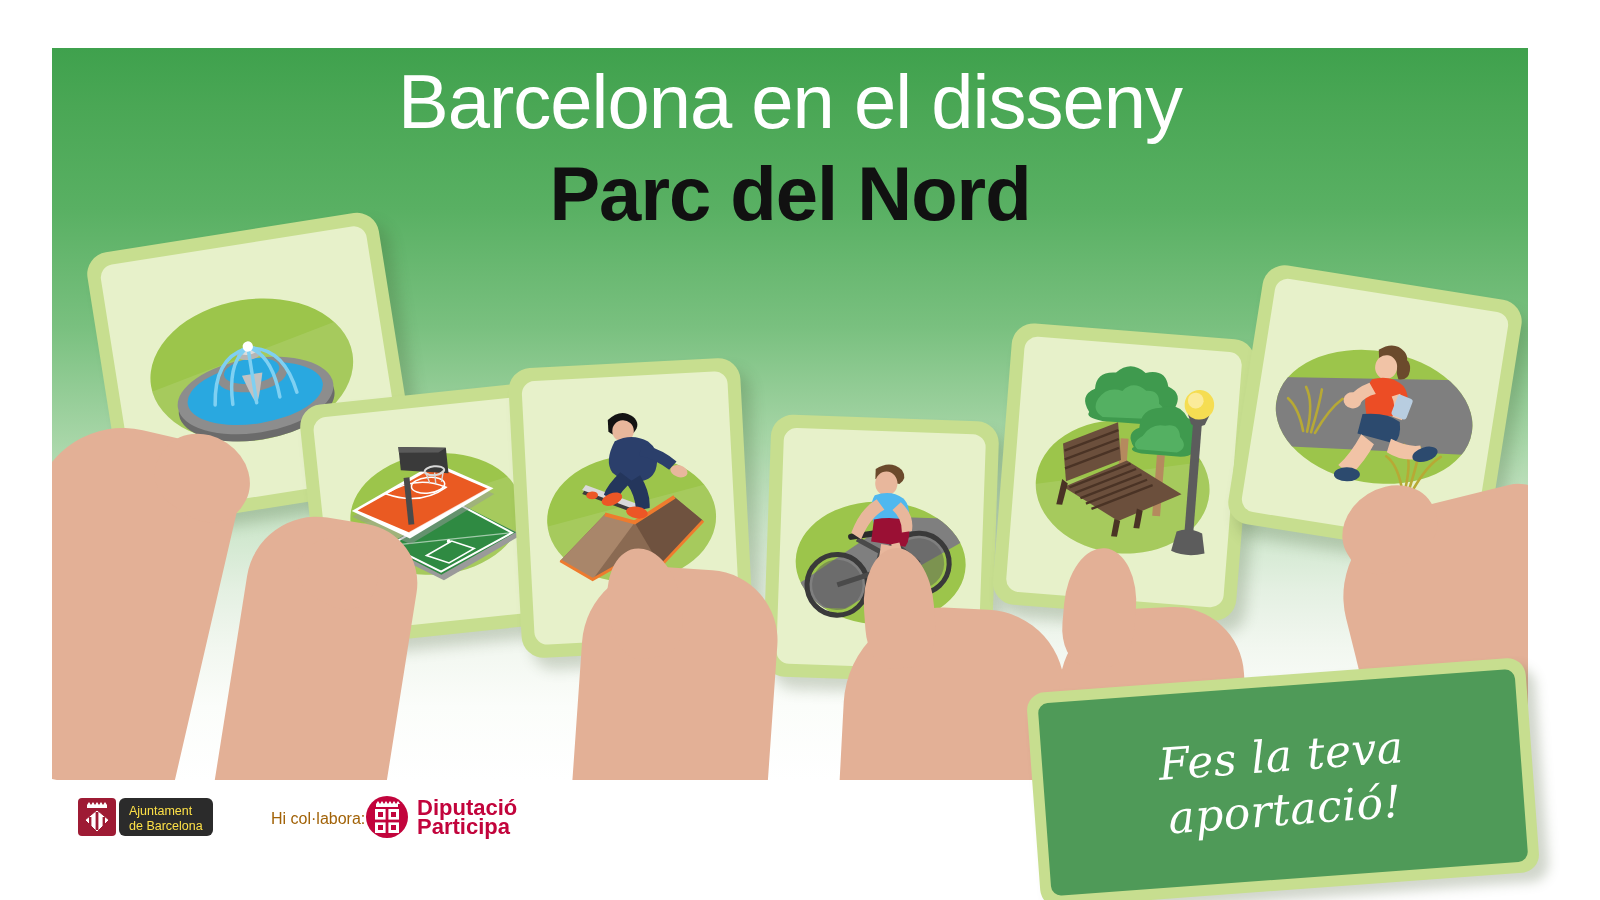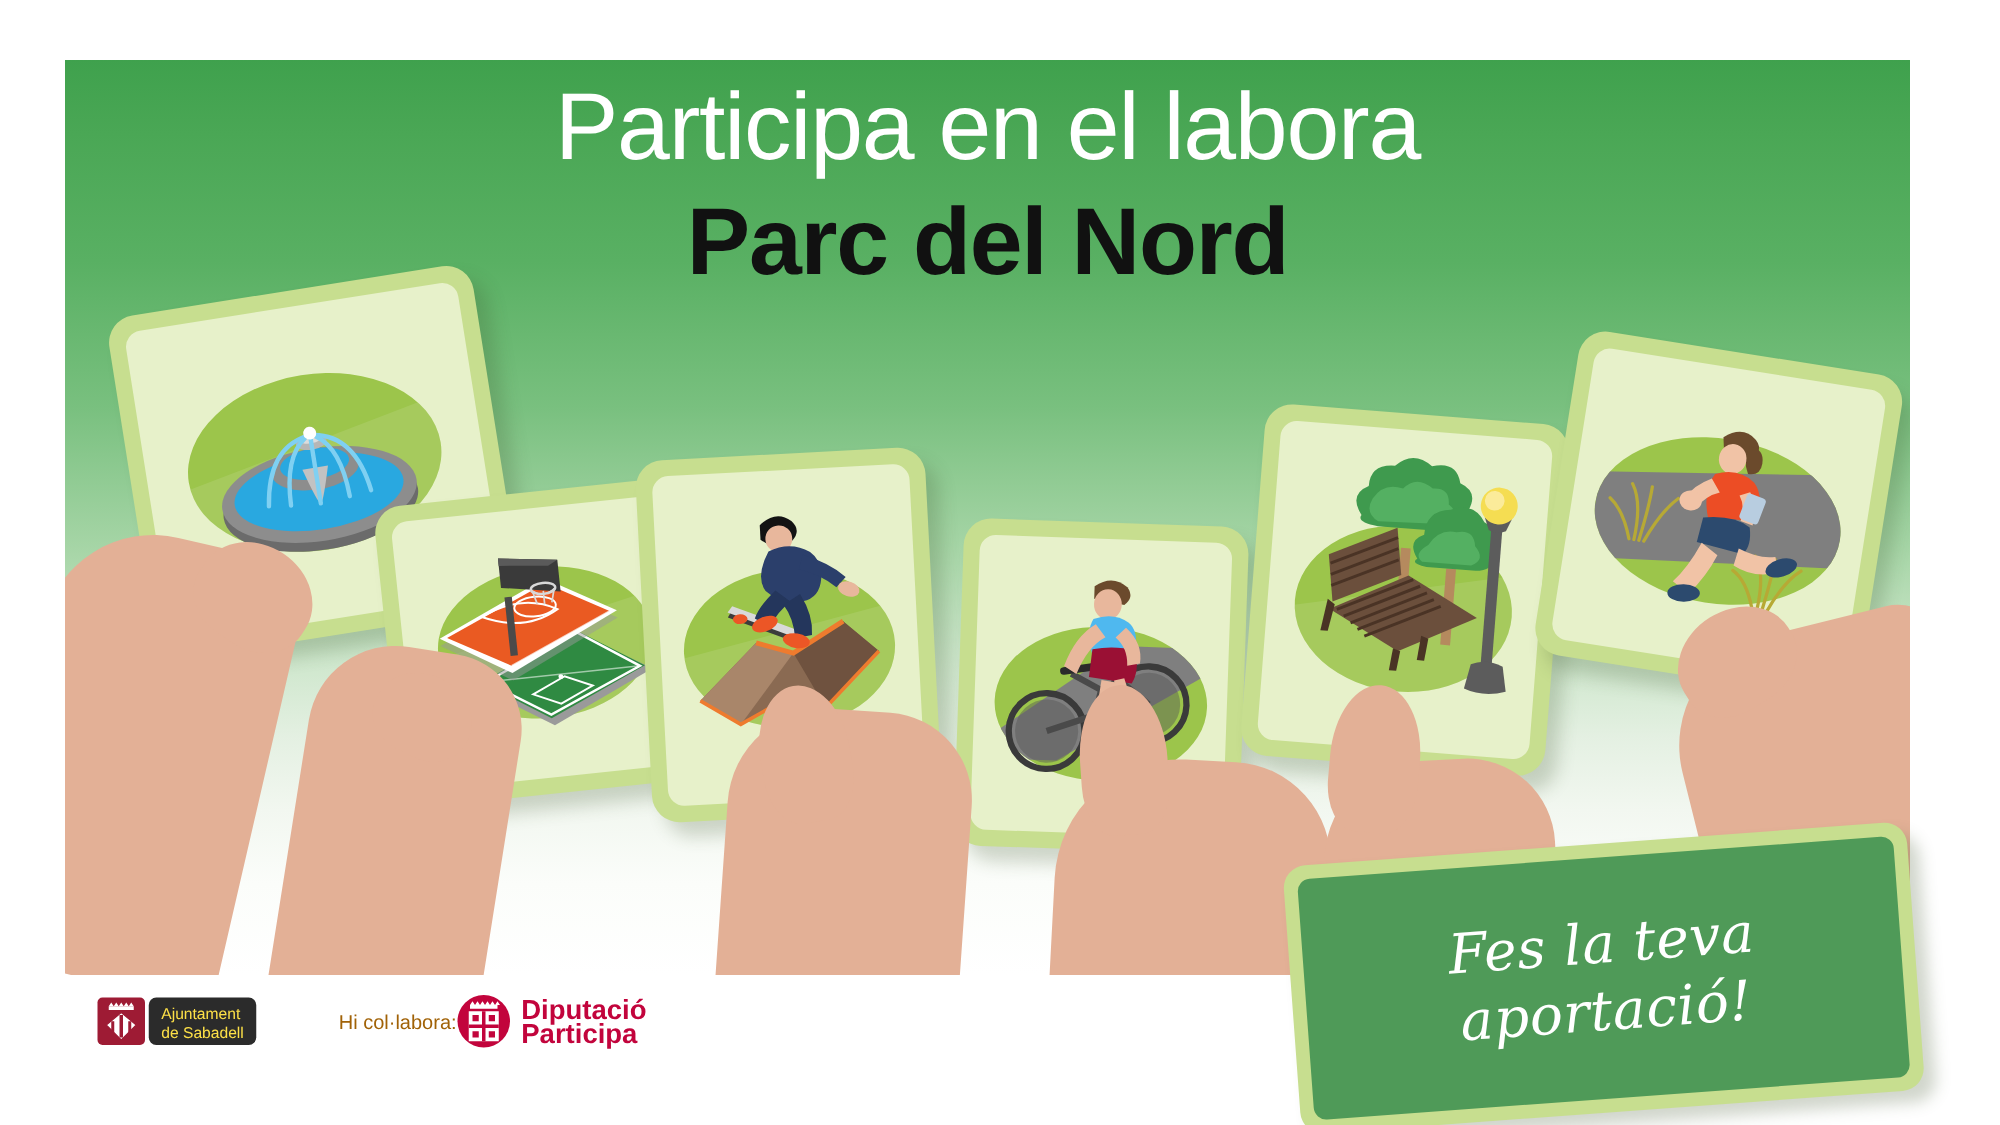--- a/index.html
+++ b/index.html
@@ -475,21 +475,21 @@
             <ellipse cx="174" cy="152" rx="13" ry="7" fill="#2c4a6e" transform="rotate(-26 174 152)"></ellipse>
           </g>
         </svg>
       </div>
     </div>
 
     <div class="hand" style="left:1310px; top:450px; width:230px; height:340px; border-radius:90px 40px 0 0; transform: rotate(-14deg);"></div>
     <div class="finger" style="left:1288px; top:440px; width:98px; height:80px; border-radius:50% 50% 44% 40%; transform: rotate(-32deg);"></div>
 
     <div id="headline">
-      <span class="hl-line">Participa en el labora</span>
+      <span class="hl-line">Barcelona en el disseny</span>
       <span class="hl-line bold">Parc del Nord</span>
     </div>
 
   </div>
 
   <div id="callout">
     <div class="co-inner">
       <span class="co-line">Fes la teva</span>
       <span class="co-line">aportació!</span>
     </div>
@@ -504,21 +504,21 @@
           <path d="M9 7 l2 -3 l2 3 l2 -3 l2 3 l2 -3 l2 3 l2 -3 l2 3 l2 -3 l2 3 z" fill="#ffffff"></path>
           <path d="M19 12 L31 22 L19 34 L7 22 Z" fill="#ffffff"></path>
           <path d="M19 12 L31 22 L19 34 L7 22 Z" fill="none" stroke="#9e1b34" stroke-width="1"></path>
           <rect x="17.6" y="14" width="2.8" height="18" fill="#9e1b34"></rect>
           <rect x="11" y="19" width="2.4" height="9" fill="#9e1b34"></rect>
           <rect x="24.6" y="19" width="2.4" height="9" fill="#9e1b34"></rect>
         </svg>
       </div>
       <div class="name-box">
         <span>Ajuntament</span>
-        <span>de Sabadell</span>
+        <span>de Barcelona</span>
       </div>
     </div>
 
     <div id="collab-text">Hi col·labora:</div>
 
     <div id="diba-logo">
       <div class="diba-circle">
         <svg viewBox="0 0 42 42" width="42" height="42">
           <rect x="10" y="8" width="22" height="3" fill="#ffffff"></rect>
           <path d="M10 8 l2 -3 l2 3 l2 -3 l2 3 l2 -3 l2 3 l2 -3 l2 3 l2 -3 l2 3 l2 -3 l2 3 z" fill="#ffffff"></path>

